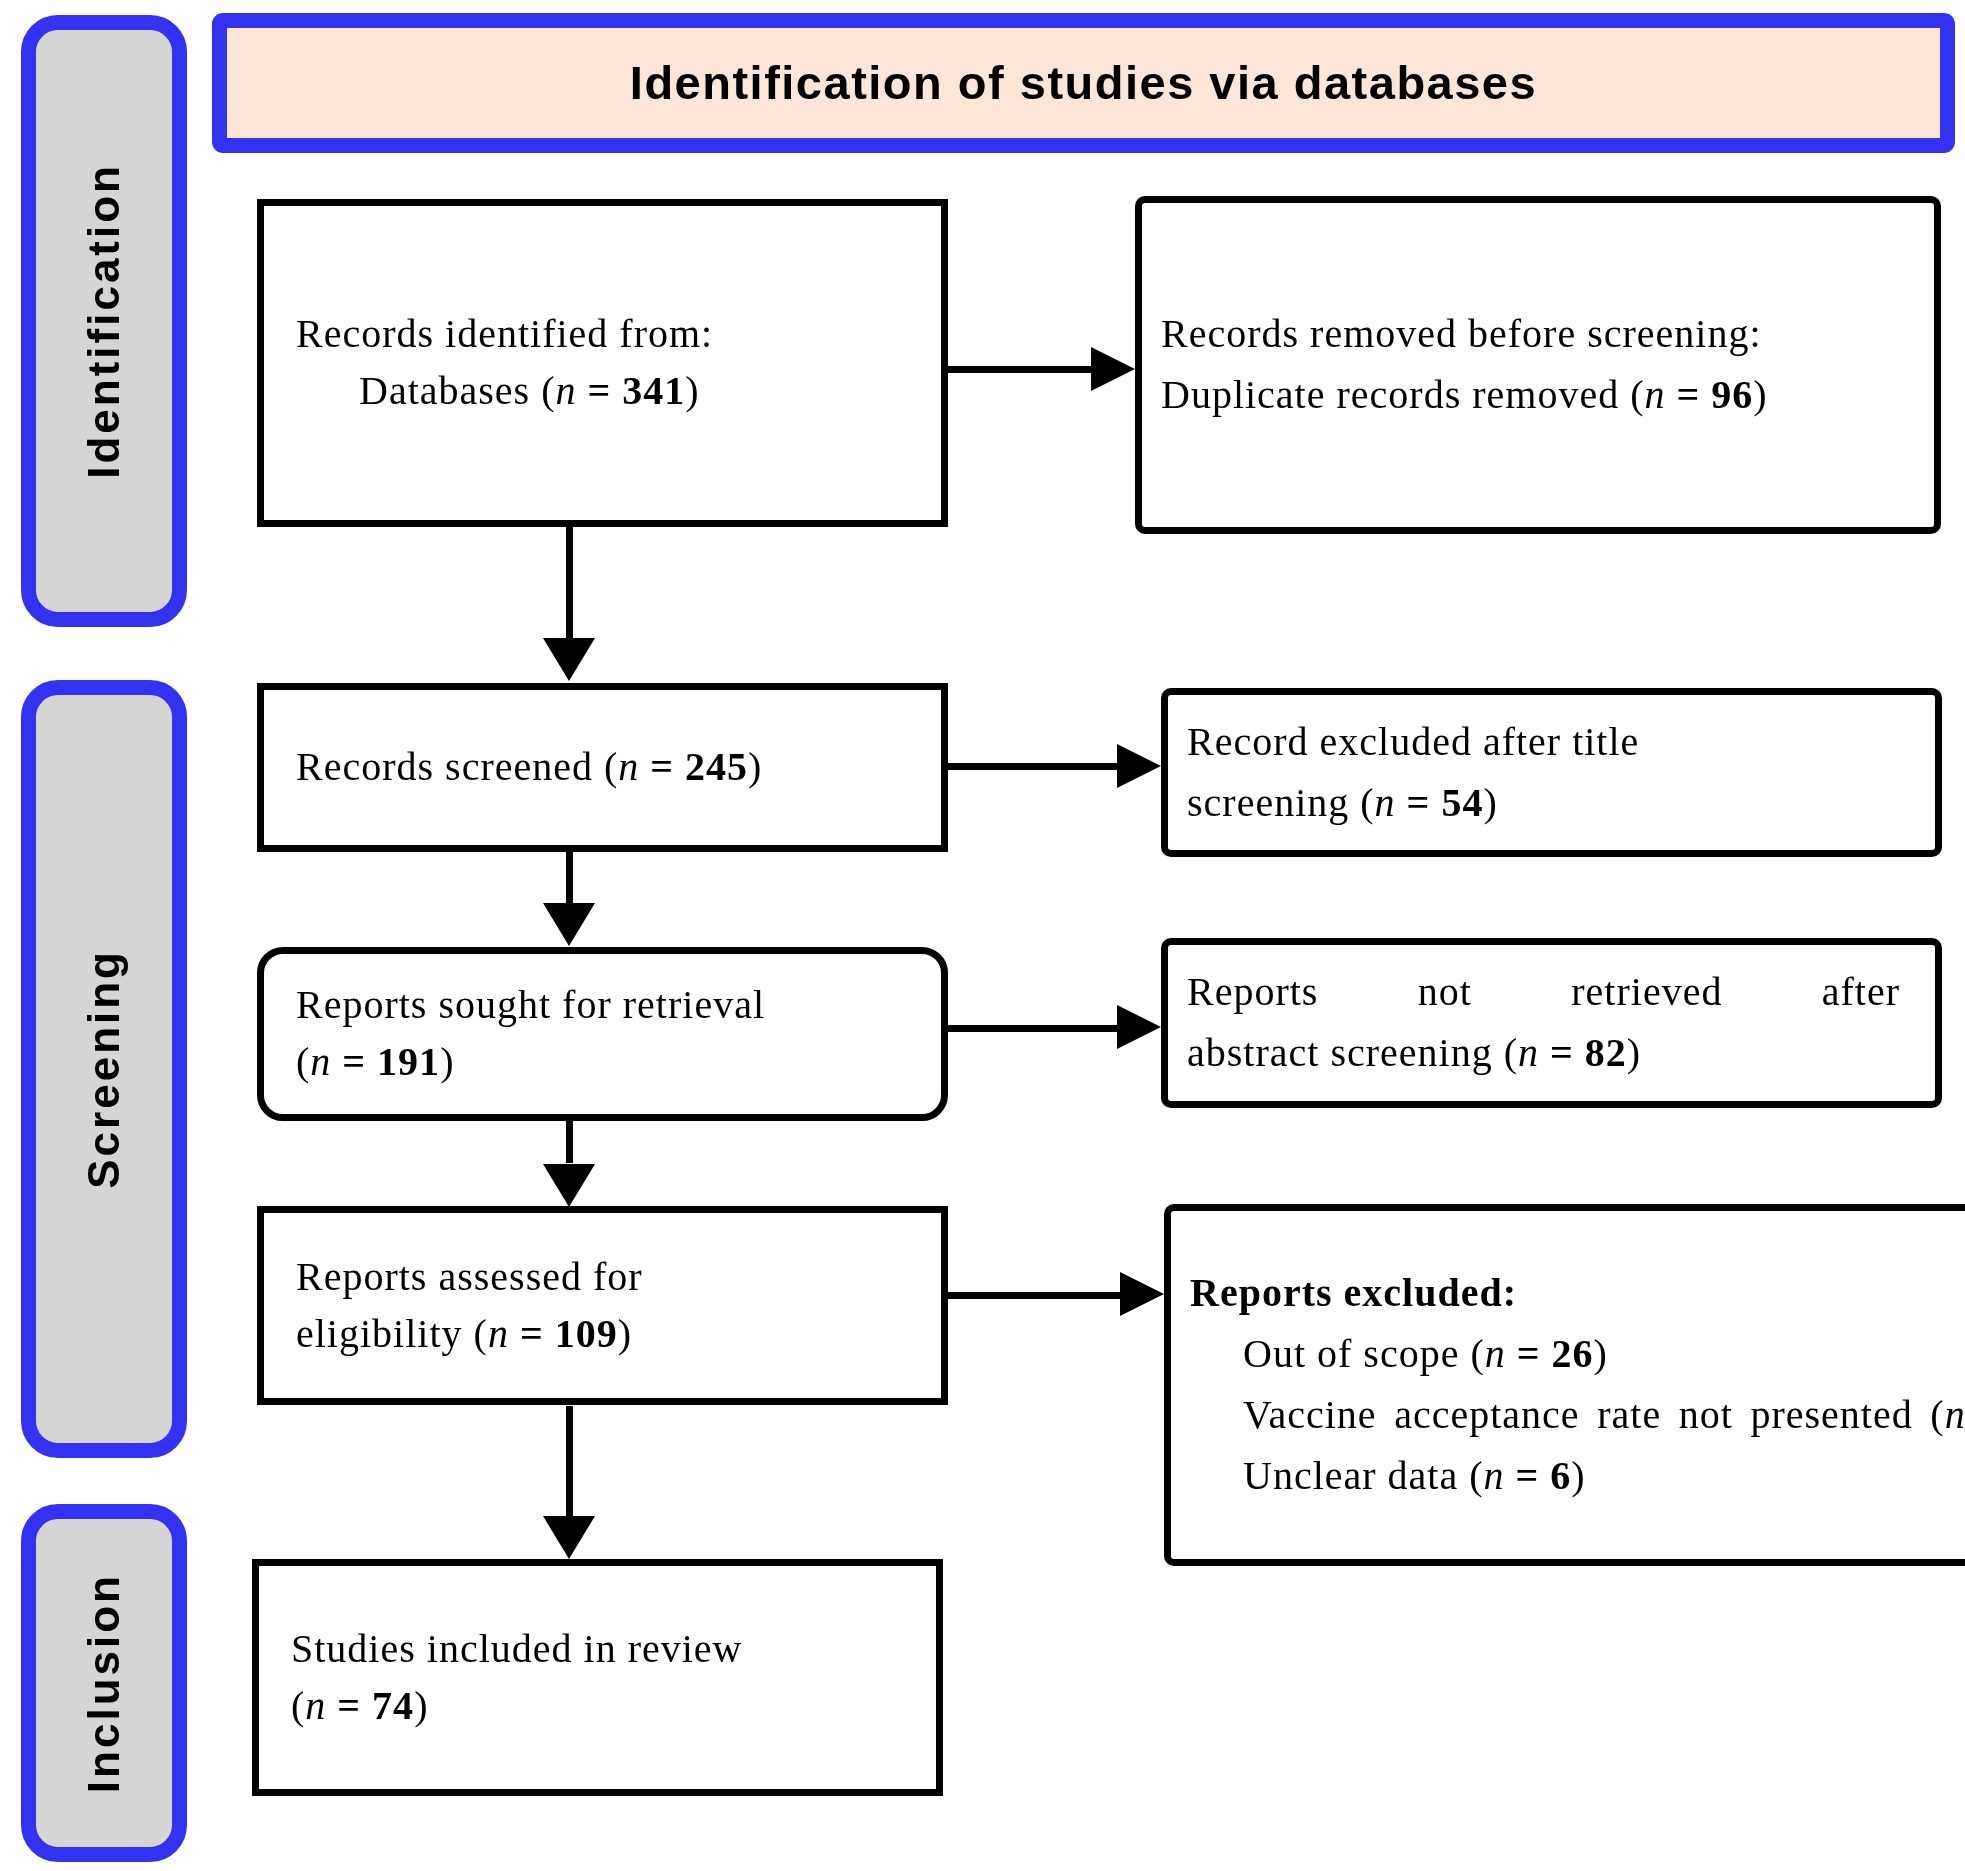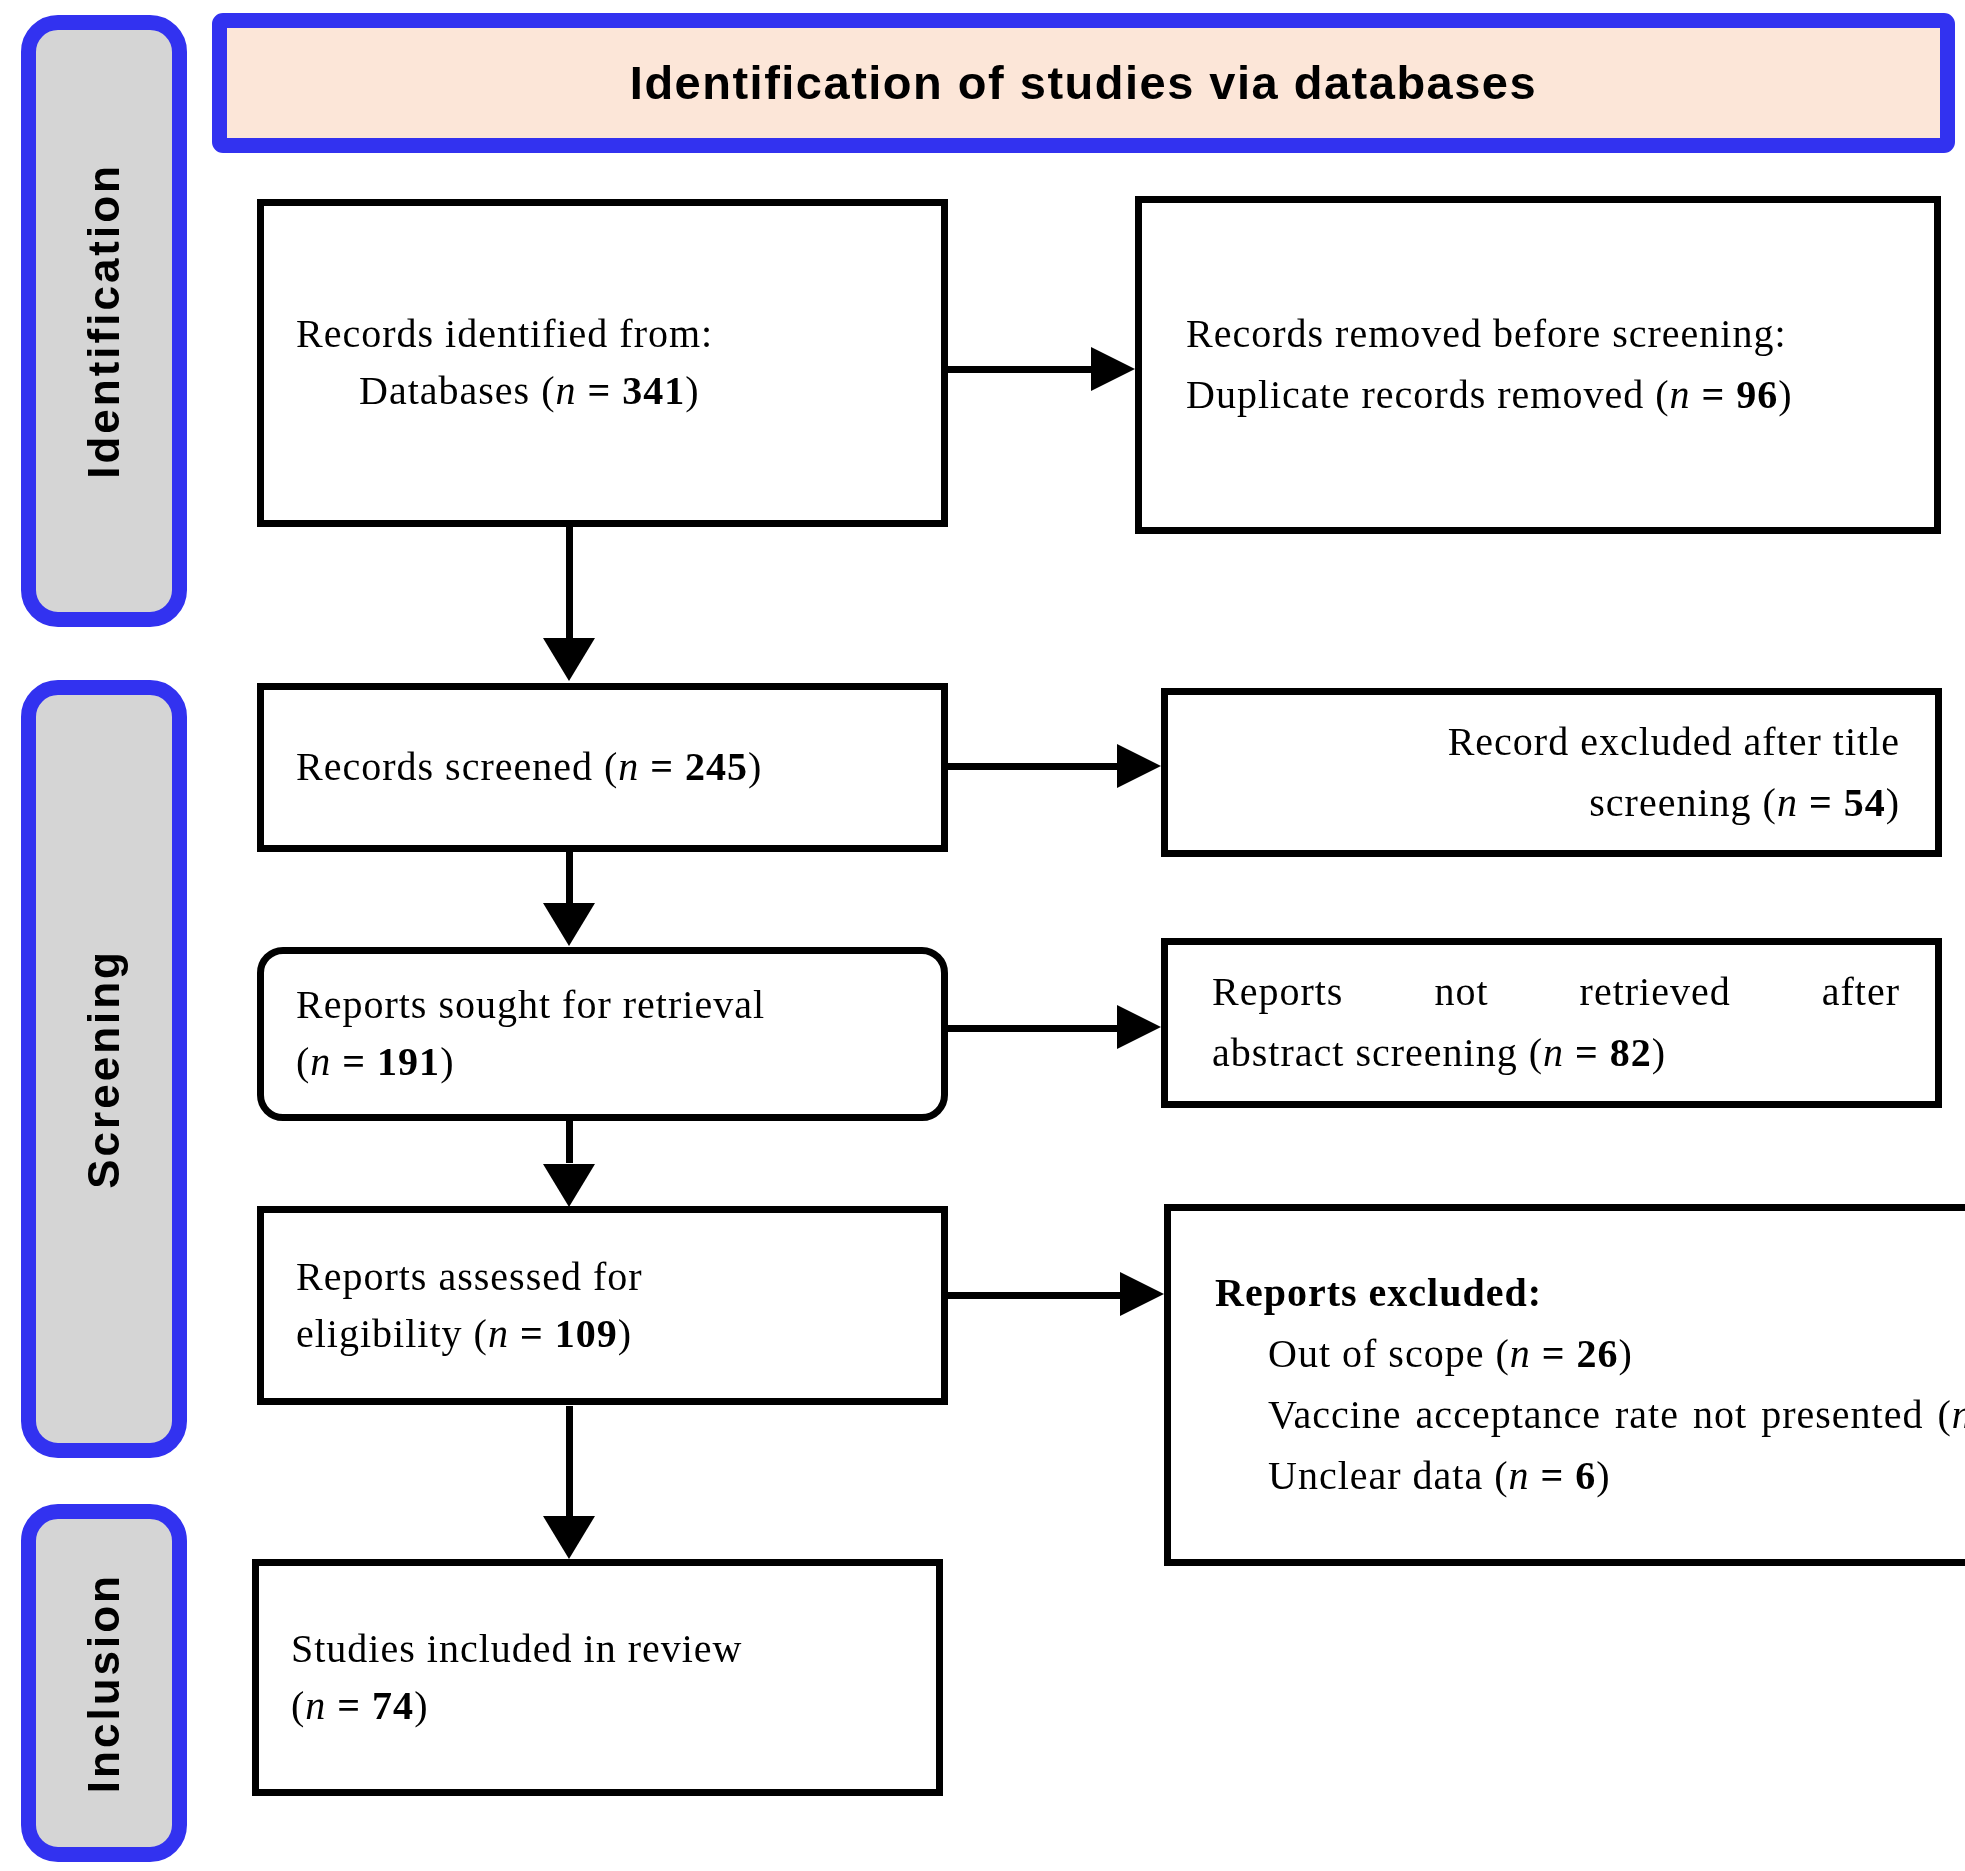--- a/index.html
+++ b/index.html
@@ -72,30 +72,30 @@
     display: flex;
     flex-direction: column;
     justify-content: center;
     font-family: "Liberation Serif", serif;
     font-size: 40px;
     line-height: 1.42;
     letter-spacing: 1px;
     color: #000;
     padding: 0 23px 0 32px;
   }
-  .fbox.rbox { padding: 0 35px 0 44px; line-height: 1.52; }
+  .fbox.rbox { padding: 0 35px 0 19px; line-height: 1.52; border-radius: 10px; }
   .indent { padding-left: 63px; }
   .sub    { padding-left: 53px; }
   .stretch { text-align: justify; text-align-last: justify; }
   .fbox i { font-style: italic; }
   .fbox b { font-weight: 700; }
   #box-records-identified   { left: 257px;  top: 199px;  width: 691px; height: 328px; }
   #box-records-removed      { left: 1135px; top: 196px;  width: 806px; height: 338px; }
   #box-records-screened     { left: 257px;  top: 683px; width: 691px; height: 169px; justify-content: center; }
-  #box-record-excluded-title{ left: 1161px; top: 688px; width: 781px; height: 169px; text-align: right; }
+  #box-record-excluded-title{ left: 1161px; top: 688px; width: 781px; height: 169px; }
   #box-reports-sought       { left: 257px;  top: 947px; width: 691px; height: 174px; border-radius: 26px; }
   #box-reports-not-retrieved{ left: 1161px; top: 938px; width: 781px; height: 170px; }
   #box-reports-assessed     { left: 257px;  top: 1206px; width: 691px; height: 199px; }
   #box-reports-excluded     { left: 1164px; top: 1204px; width: 938px; height: 362px; }
   #box-studies-included     { left: 252px;  top: 1559px; width: 691px; height: 237px; }
   
   .hstem { position: absolute; height: 6.5px; background: #000; }
   .vstem { position: absolute; width: 6.5px;  background: #000; }
   .head-right {
     position: absolute; width: 0; height: 0;

